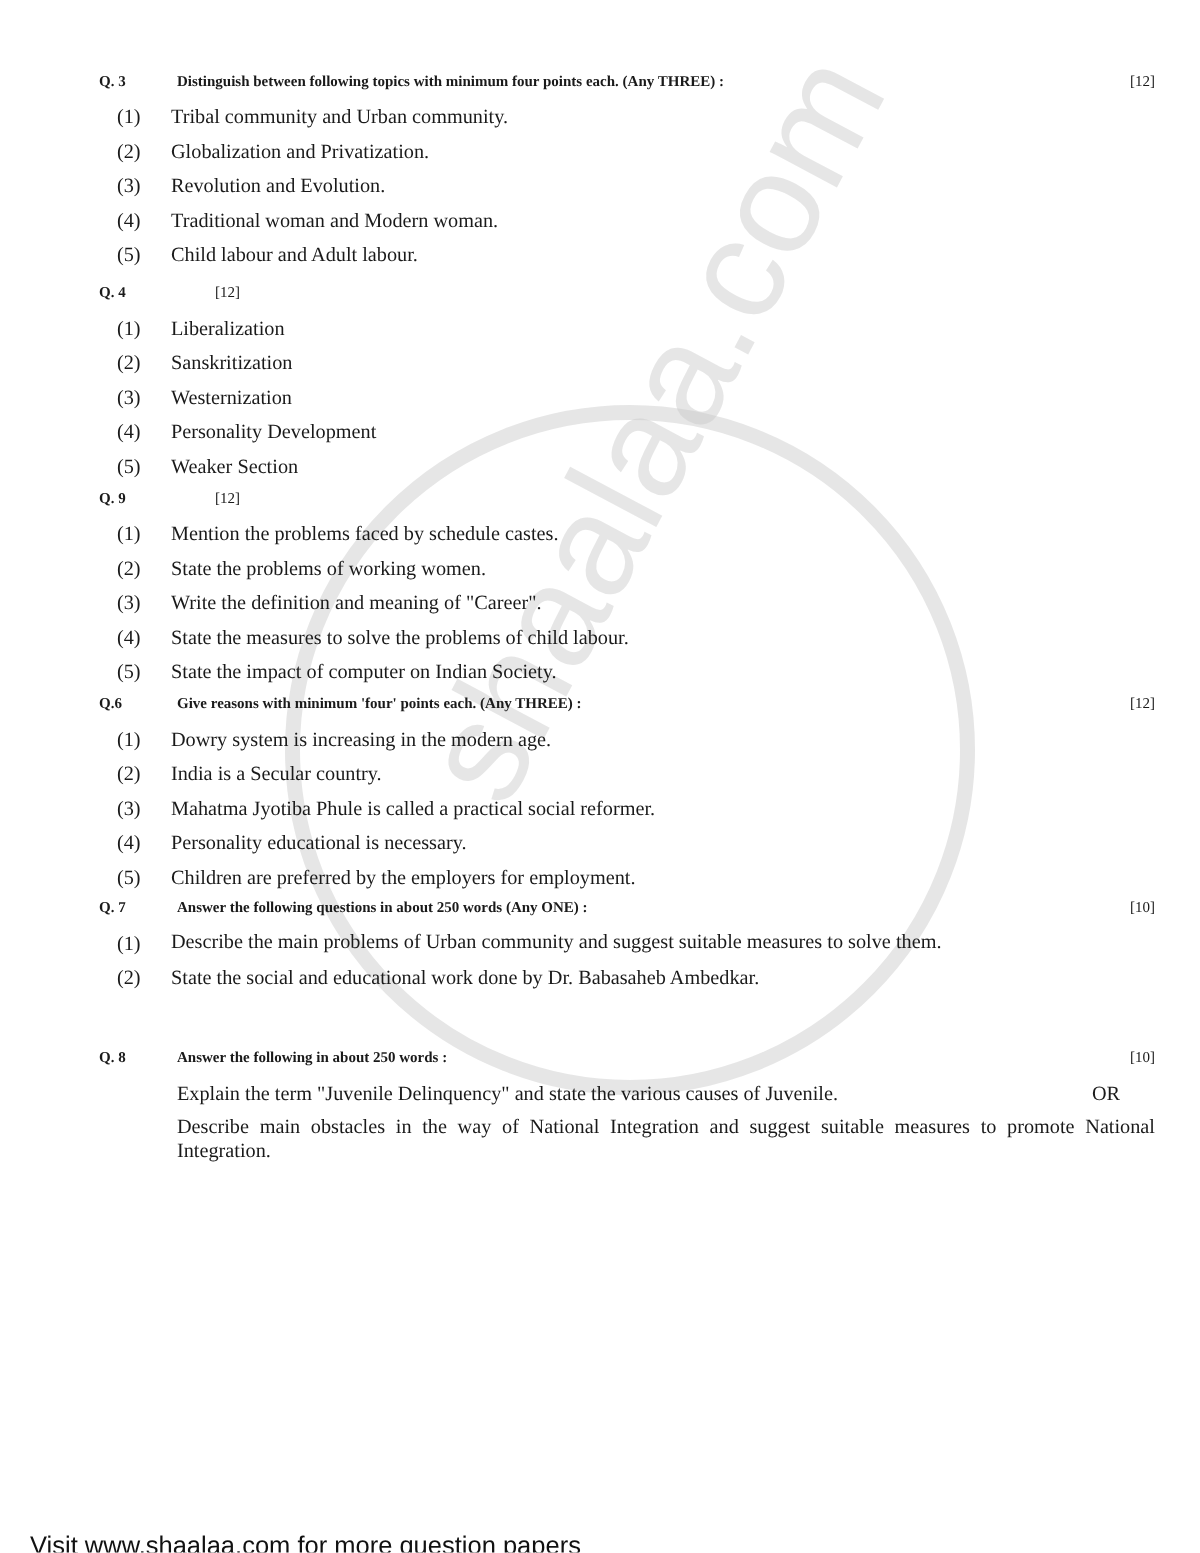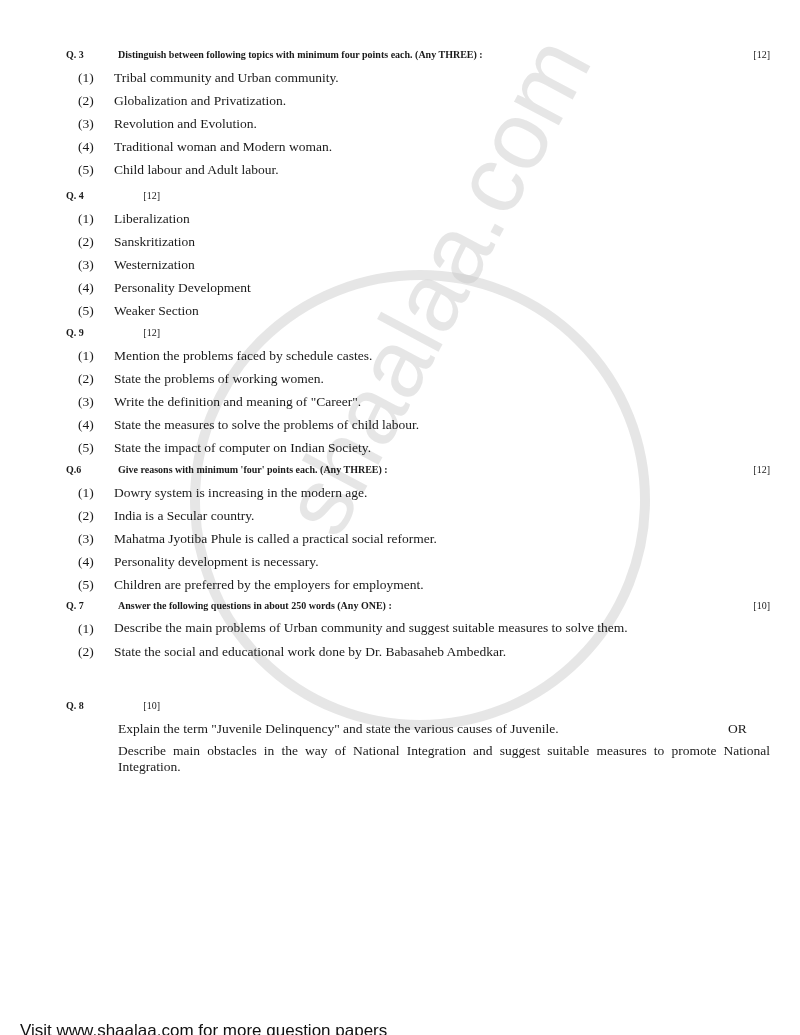--- a/index.html
+++ b/index.html
@@ -125,21 +125,21 @@
     <div class="item">
         <span class="inum">(2)</span>
         <span class="itext">India is a Secular country.</span>
       </div>
     <div class="item">
         <span class="inum">(3)</span>
         <span class="itext">Mahatma Jyotiba Phule is called a practical social reformer.</span>
       </div>
     <div class="item">
         <span class="inum">(4)</span>
-        <span class="itext">Personality development is necessary.</span>
+        <span class="itext">Personality educational is necessary.</span>
       </div>
     <div class="item">
         <span class="inum">(5)</span>
         <span class="itext">Children are preferred by the employers for employment.</span>
       </div>
   </div>
 
   <div class="q" style="top:595px;">
     <div class="qhead">
       <span class="qnum">Q. 7</span>
@@ -152,20 +152,21 @@
       </div>
     <div class="item">
         <span class="inum">(2)</span>
         <span class="itext">State the social and educational work done by Dr. Babasaheb Ambedkar.</span>
       </div>
   </div>
 
   <div class="q" style="top:683px;margin-top:12px;">
     <div class="qhead">
       <span class="qnum">Q. 8</span>
+      <span class="qtext">Answer the following in about 250 words :</span>
       <span class="marks">[10]</span>
     </div>
     <div class="plain">
         <span class="itext">Explain the term "Juvenile Delinquency" and state the various causes of Juvenile.</span>
         <span class="or">OR</span>
       </div>
     <div class="plain wrap">
         <span class="itext">Describe main obstacles in the way of National Integration and suggest suitable measures to promote National Integration.</span>
       </div>
   </div>

